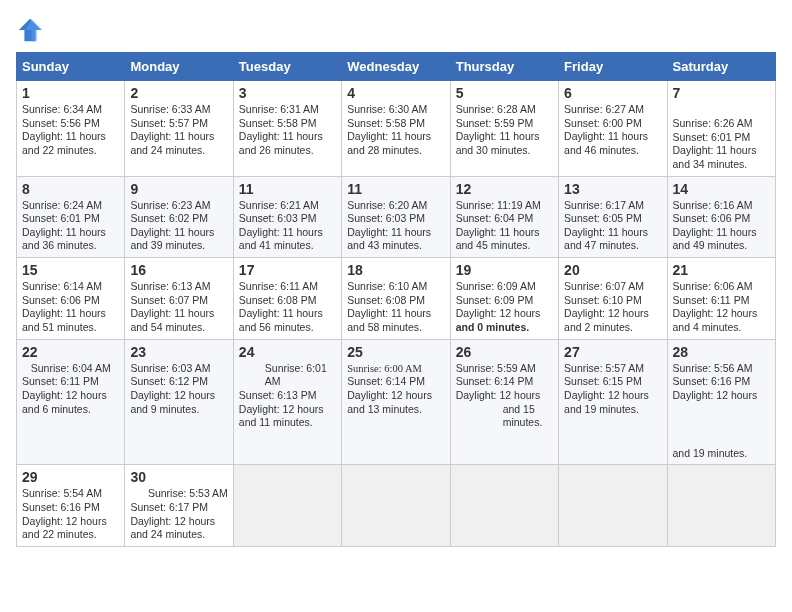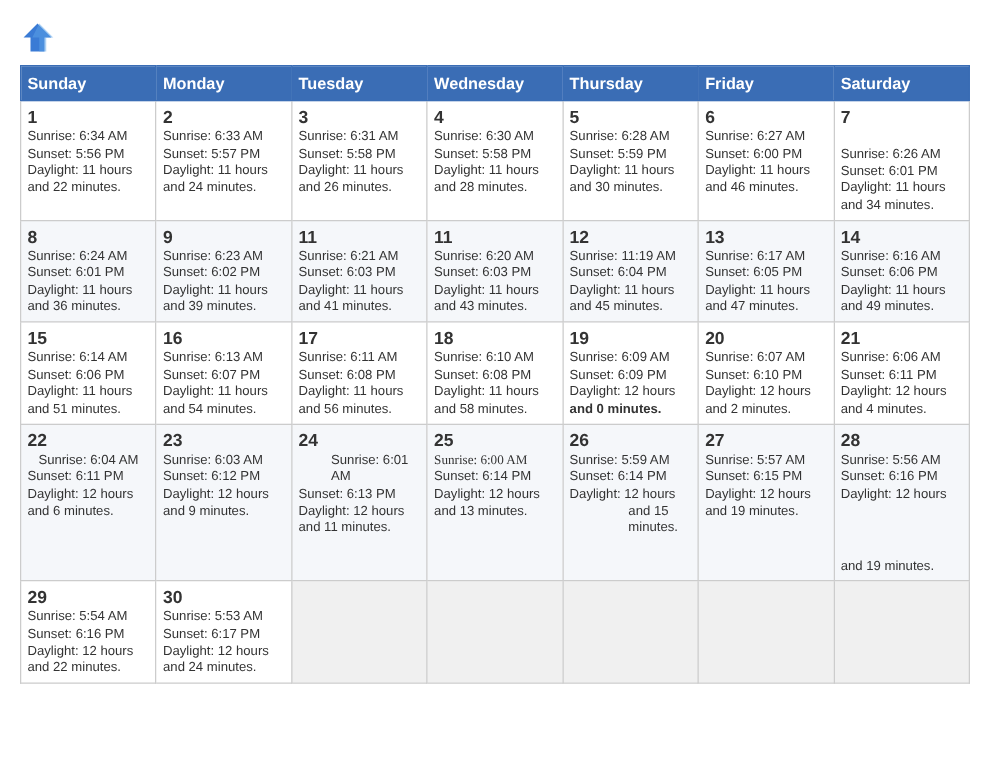--- a/index.html
+++ b/index.html
@@ -324,21 +324,21 @@
       <tr>
         <td>
           <span class="day-num">29</span>
           <div style="line-height: 1.3;">Sunrise: 5:54 AM</div>
           <div style="line-height: 1.3;">Sunset: 6:16 PM</div>
           <div style="line-height: 1.3;">Daylight: 12 hours</div>
           <div style="line-height: 1.3;">and 22 minutes.</div>
         </td>
         <td>
           <span class="day-num">30</span>
-          <div style="line-height: 1.3;">Sunrise: 5:53 AM</div>
+          <div style="line-height: 1.3; text-align: right;">Sunrise: 5:53 AM</div>
           <div style="line-height: 1.3;">Sunset: 6:17 PM</div>
           <div style="line-height: 1.3;">Daylight: 12 hours</div>
           <div style="line-height: 1.3;">and 24 minutes.</div>
         </td>
         <td class="empty-cell"></td>
         <td class="empty-cell"></td>
         <td class="empty-cell"></td>
         <td class="empty-cell"></td>
         <td class="empty-cell"></td>
       </tr>

